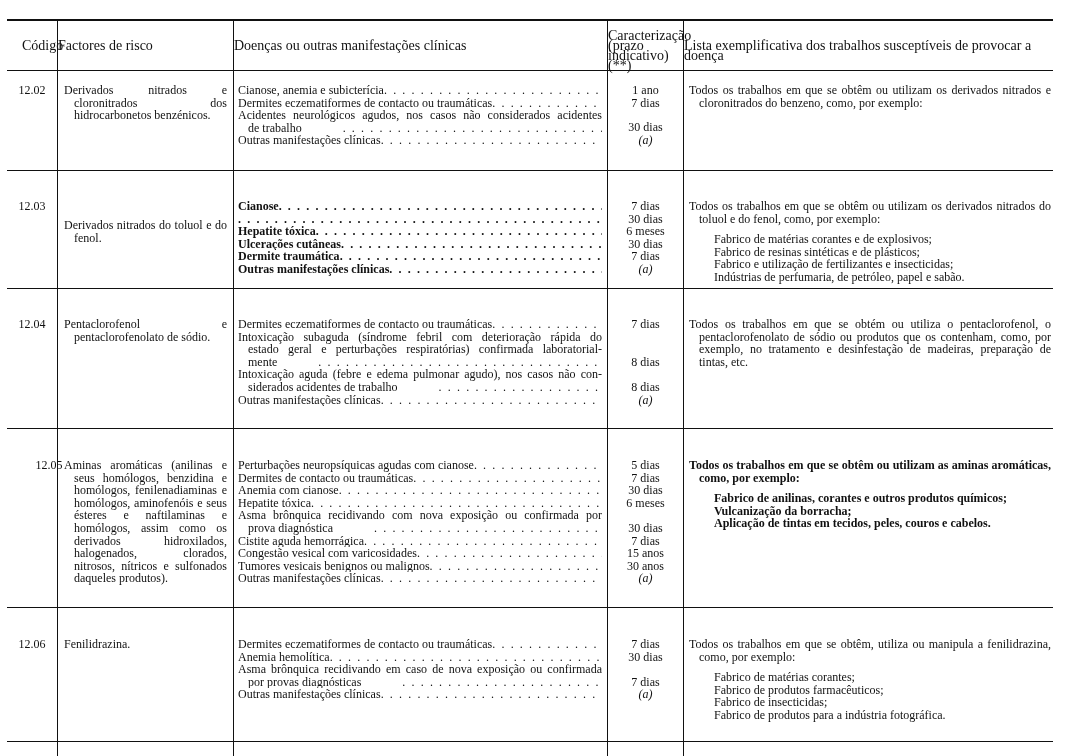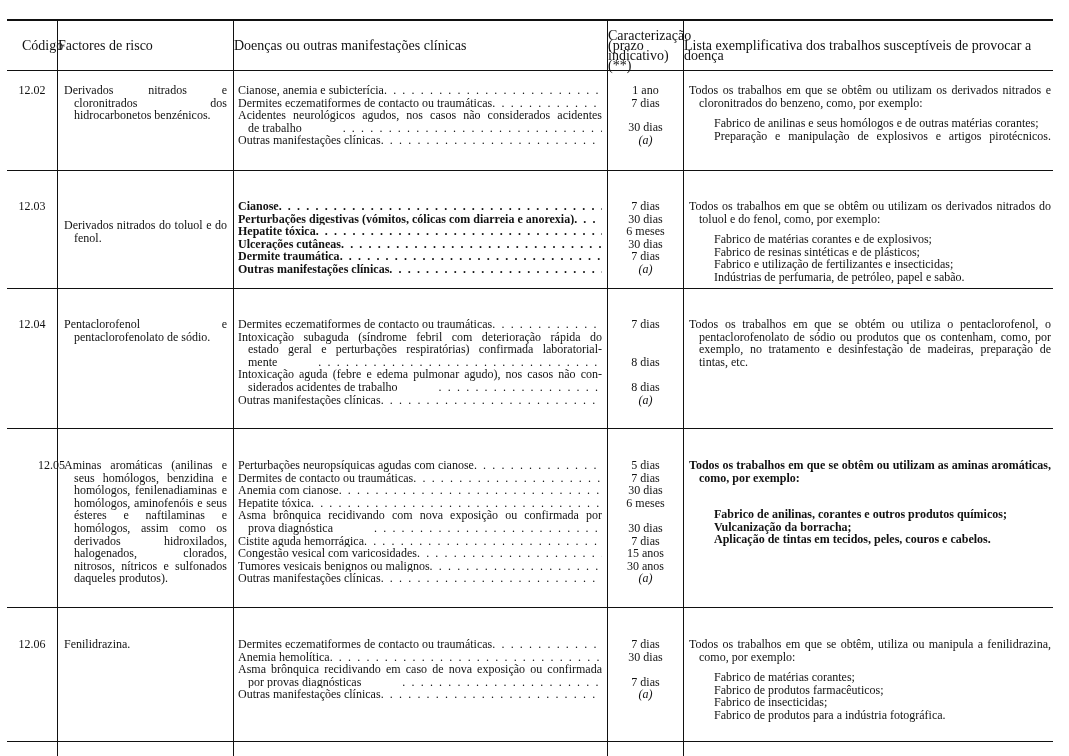--- a/index.html
+++ b/index.html
@@ -76,37 +76,32 @@
 </div>
 <div class="cell charac" style="left:608px; width:75px; top:84px;">
   <div>1 ano</div>
   <div>7 dias</div>
   <div style="height:6px;"></div>
   <div style="margin-top:6px;">30 dias</div>
   <div><i>(a)</i></div>
 </div>
 <div class="cell work" style="left:689px; width:362px; top:84px;">
   <div class="lead">Todos os trabalhos em que se obtêm ou utilizam os derivados nitrados e cloronitrados do benzeno, como, por exemplo:</div>
-  <div class="sub" style="margin-top:8px;">
-    <div>Fabrico de anilinas e seus homólogos e de outras matérias corantes;</div>
-    <div class="just">Preparação e manipulação de explosivos e artigos pirotécnicos.</div>
-  </div>
 </div>
 
 <div class="cell code" style="left:7px; width:50px; top:200px;">12.03</div>
 <div class="cell risk" style="left:64px; width:163px; top:200px;margin-top:19px;">
     <span class="t">Derivados nitrados do toluol e do fenol.</span>
   </div>
 <div class="cell" style="left:238px; width:364px; top:200px;font-weight:bold;">
   <div class="dl">
       <span class="txt">Cianose</span>
       <span class="dots">. . . . . . . . . . . . . . . . . . . . . . . . . . . . . . . . . . . . . . . . . . . . . . . . . . . . . . . . . . . . . . . . . . . . . . . . . .</span>
     </div>
   <div class="dl">
-      <span class="txt">Perturbações digestivas (vómitos, cólicas com diarreia e anorexia)</span>
       <span class="dots">. . . . . . . . . . . . . . . . . . . . . . . . . . . . . . . . . . . . . . . . . . . . . . . . . . . . . . . . . . . . . . . . . . . . . . . . . .</span>
     </div>
   <div class="dl">
       <span class="txt">Hepatite tóxica</span>
       <span class="dots">. . . . . . . . . . . . . . . . . . . . . . . . . . . . . . . . . . . . . . . . . . . . . . . . . . . . . . . . . . . . . . . . . . . . . . . . . .</span>
     </div>
   <div class="dl">
       <span class="txt">Ulcerações cutâneas</span>
       <span class="dots">. . . . . . . . . . . . . . . . . . . . . . . . . . . . . . . . . . . . . . . . . . . . . . . . . . . . . . . . . . . . . . . . . . . . . . . . . .</span>
     </div>
@@ -168,21 +163,21 @@
   <div></div>
   <div>8 dias</div>
   <div></div>
   <div>8 dias</div>
   <div><i>(a)</i></div>
 </div>
 <div class="cell work" style="left:689px; width:362px; top:318px;">
   <div class="lead">Todos os trabalhos em que se obtém ou utiliza o pentaclorofenol, o pentaclorofenolato de sódio ou produtos que os contenham, como, por exemplo, no tratamento e desinfestação de madeiras, preparação de tintas, etc.</div>
 </div>
 
-<div class="cell code" style="left:15px; width:50px; top:459px;text-align:right;">12.05</div>
+<div class="cell code" style="left:24px; width:50px; top:459px;">12.05</div>
 <div class="cell risk" style="left:64px; width:163px; top:459px;">
     <span class="t">Aminas aromáticas (anilinas e seus homólogos, benzidina e homólogos, fenilenadiaminas e homólogos, aminofenóis e seus ésteres e naftilaminas e homólogos, assim como os derivados hidroxilados, halogenados, clorados, nitrosos, nítricos e sulfonados daqueles produtos).</span>
   </div>
 <div class="cell" style="left:238px; width:364px; top:459px;">
   <div class="dl">
       <span class="txt">Perturbações neuropsíquicas agudas com cianose</span>
       <span class="dots">. . . . . . . . . . . . . . . . . . . . . . . . . . . . . . . . . . . . . . . . . . . . . . . . . . . . . . . . . . . . . . . . . . . . . . . . . .</span>
     </div>
   <div class="dl">
       <span class="txt">Dermites de contacto ou traumáticas</span>
@@ -225,21 +220,21 @@
   <div>6 meses</div>
   <div></div>
   <div>30 dias</div>
   <div>7 dias</div>
   <div>15 anos</div>
   <div>30 anos</div>
   <div><i>(a)</i></div>
 </div>
 <div class="cell work" style="left:689px; width:362px; top:459px;font-weight:bold;">
   <div class="lead">Todos os trabalhos em que se obtêm ou utilizam as aminas aromáticas, como, por exemplo:</div>
-  <div class="sub" style="margin-top:24px;">
+  <div class="sub" style="margin-top:8px;">
     <div>Fabrico de anilinas, corantes e outros produtos químicos;</div>
     <div>Vulcanização da borracha;</div>
     <div>Aplicação de tintas em tecidos, peles, couros e cabelos.</div>
   </div>
 </div>
 
 <div class="cell code" style="left:7px; width:50px; top:638px;">12.06</div>
 <div class="cell risk" style="left:64px; width:163px; top:638px;">
     <span class="t">Fenilidrazina.</span>
   </div>

